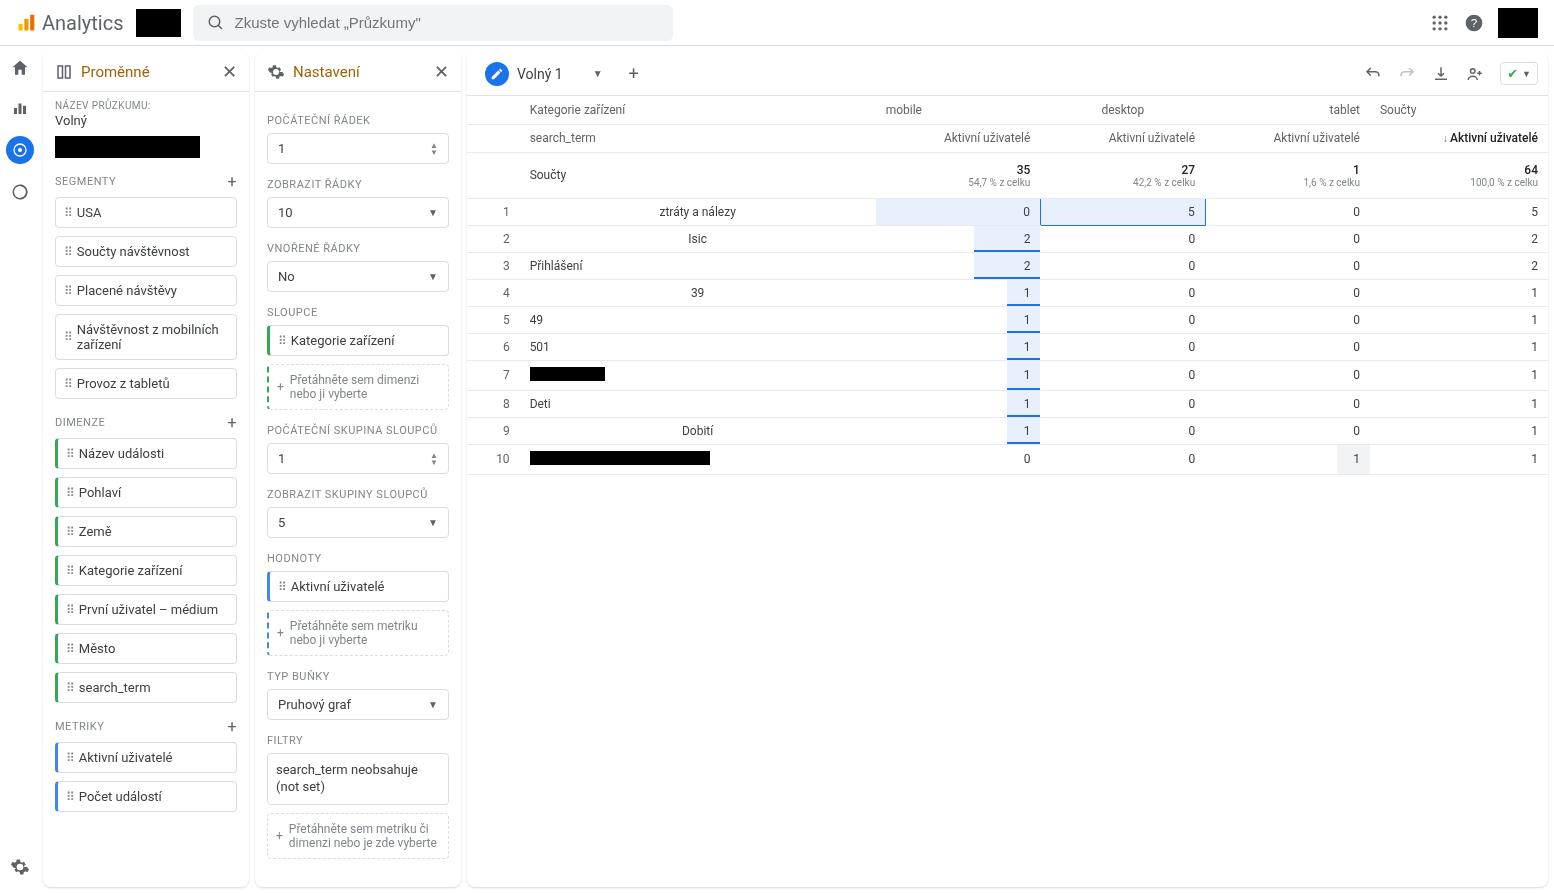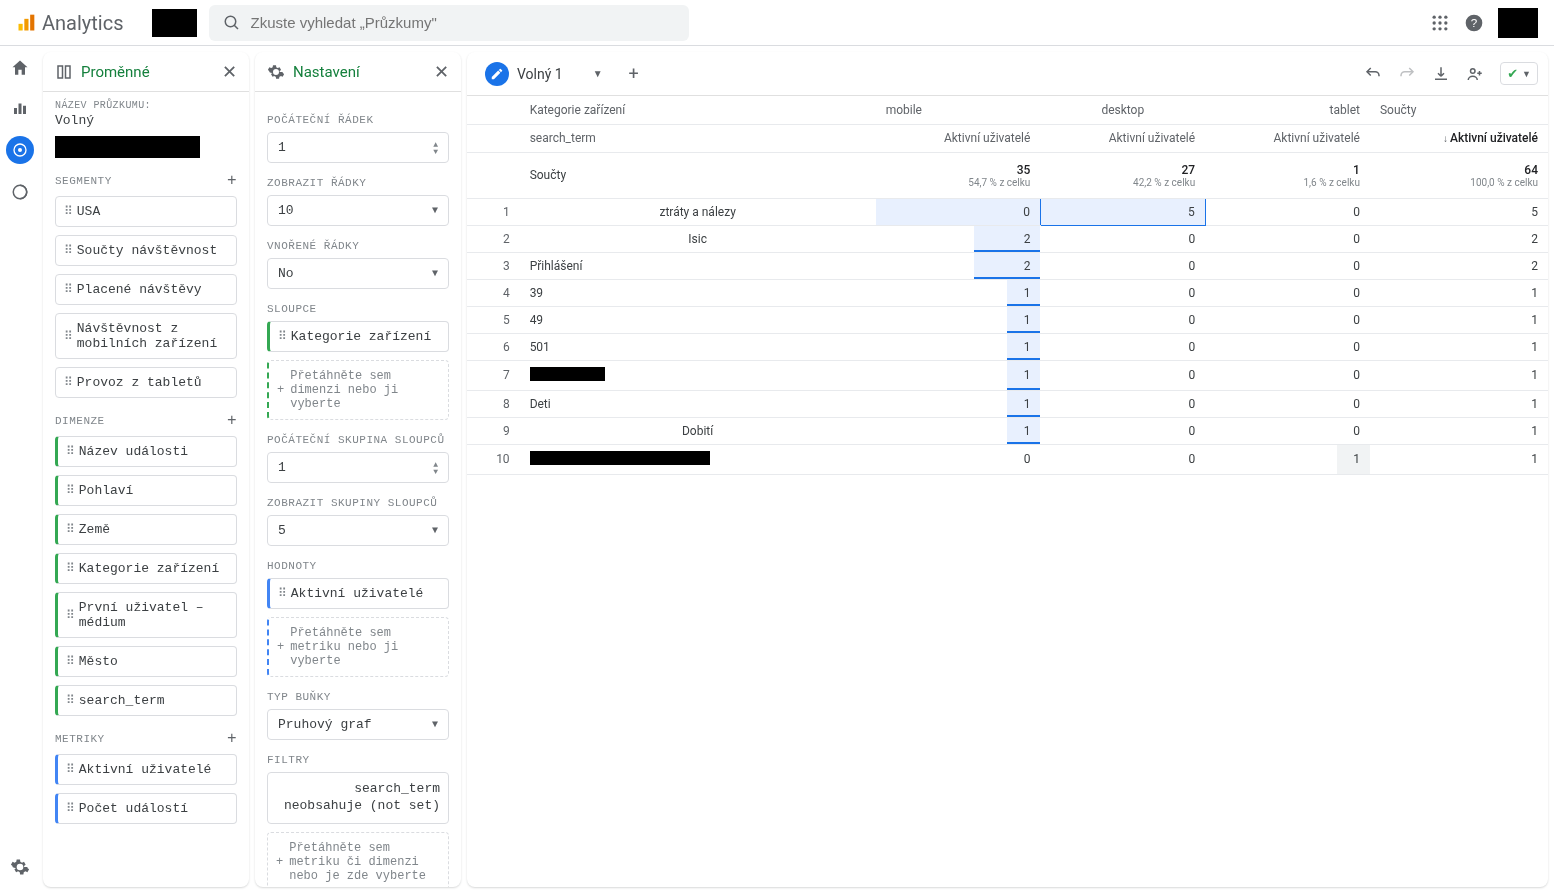--- a/index.html
+++ b/index.html
@@ -1,18 +1,18 @@
 <!DOCTYPE html>
 <html><head>
 <meta charset="utf-8">
 <style>
 * { box-sizing: border-box; margin: 0; padding: 0; }
 body { font-family: Roboto, Arial, sans-serif; font-size: 13px; color: #3c4043; background: #fff; overflow: hidden; }
 .header { height: 46px; border-bottom: 1px solid #dadce0; display: flex; align-items: center; padding: 0 16px; }
-.logo { display: flex; align-items: center; margin-right: 28px; }
+.logo { display: flex; align-items: center; margin-right: 12px; }
 .logo-icon { width: 20px; height: 20px; margin-right: 6px; }
 .logo-text { font-size: 20px; color: #5f6368; font-weight: 400; }
 .header-blk { width: 45px; height: 28px; background: #000; margin-right: 12px; }
 .search-bar { width: 480px; height: 36px; background: #f1f3f4; border-radius: 6px; display: flex; align-items: center; padding: 0 14px; }
 .search-icon { color: #5f6368; margin-right: 10px; }
 .search-input { border: none; background: transparent; outline: none; font-size: 15px; color: #5f6368; flex: 1; }
 .header-right { margin-left: auto; display: flex; align-items: center; gap: 14px; }
 .hdr-icon { color: #5f6368; cursor: pointer; font-size: 20px; }
 .hdr-blk2 { width: 40px; height: 30px; background: #000; }
 
@@ -20,23 +20,23 @@
 .left-rail { width: 40px; background: #fff; padding-top: 10px; display: flex; flex-direction: column; align-items: center; gap: 16px; position: relative; }
 .rail-icon { width: 24px; height: 24px; color: #5f6368; display: flex; align-items: center; justify-content: center; cursor: pointer; border-radius: 50%; }
 .rail-icon.active { background: #1a73e8; color: #fff; width: 28px; height: 28px; }
 .rail-bottom { position: absolute; bottom: 14px; }
 
 .panel { background: #fff; border-radius: 8px; box-shadow: 0 1px 2px rgba(60,64,67,.2); margin: 6px 3px; display: flex; flex-direction: column; overflow: hidden; }
 .panel-variables { width: 206px; }
 .panel-settings { width: 206px; }
 .panel-header { height: 40px; display: flex; align-items: center; padding: 0 12px; border-bottom: 1px solid #e0e0e0; }
 .panel-header .icon { margin-right: 8px; color: #5f6368; }
-.panel-header .title { font-size: 15px; color: #15803d; flex: 1; }
+.panel-header .title { font-size: 15px; color: #a16207; flex: 1; }
 .panel-header .close { color: #5f6368; cursor: pointer; font-size: 18px; }
-.panel-body { flex: 1; overflow-y: auto; padding: 8px 12px 18px; font-family: Liberation Mono, monospace; }
+.panel-body { flex: 1; overflow-y: auto; padding: 8px 12px 18px; }
 
 .section-label { font-size: 11px; color: #80868b; letter-spacing: 0.5px; margin: 14px 0 6px; text-transform: uppercase; display: flex; align-items: center; }
 .section-label .plus { margin-left: auto; color: #5f6368; cursor: pointer; font-size: 16px; }
 .name-label { font-size: 10px; color: #80868b; letter-spacing: 0.4px; }
 .name-value { font-size: 13px; color: #3c4043; margin-top: 2px; margin-bottom: 6px; }
 .blk-bar { width: 145px; height: 22px; background: #000; margin-top: 8px; }
 
 .chip { border: 1px solid #dadce0; border-radius: 4px; padding: 7px 8px; margin-bottom: 8px; font-size: 13px; color: #3c4043; display: flex; align-items: center; background: #fff; cursor: grab; }
 .chip .grip { color: #80868b; margin-right: 6px; font-size: 12px; letter-spacing: -2px; }
 .chip.green { border-left: 3px solid #34a853; }
@@ -45,21 +45,21 @@
 .dropzone { border: 1px dashed #dadce0; border-radius: 4px; padding: 8px; font-size: 12px; color: #80868b; display: flex; align-items: center; margin-bottom: 10px; }
 .dropzone .plus-ico { margin-right: 6px; color: #80868b; }
 .dropzone.green { border-left: 2px dashed #34a853; }
 .dropzone.blue { border-left: 2px dashed #4285f4; }
 
 .select-box { border: 1px solid #dadce0; border-radius: 4px; padding: 7px 10px; font-size: 13px; color: #3c4043; display: flex; align-items: center; cursor: pointer; margin-bottom: 4px; }
 .select-box .arrow { margin-left: auto; color: #5f6368; font-size: 10px; }
 .number-box { border: 1px solid #dadce0; border-radius: 4px; padding: 7px 10px; font-size: 13px; display: flex; align-items: center; }
 .number-box .spinners { margin-left: auto; color: #80868b; font-size: 8px; line-height: 7px; cursor: pointer; }
 
-.filter-chip { border: 1px solid #dadce0; border-radius: 4px; padding: 8px; font-size: 13px; color: #3c4043; line-height: 1.3; margin-bottom: 8px; text-align: right; }
+.filter-chip { border: 1px solid #dadce0; border-radius: 4px; padding: 8px; font-size: 13px; color: #3c4043; line-height: 1.3; margin-bottom: 8px; }
 
 .main { flex: 1; background: #fff; border-radius: 8px; box-shadow: 0 1px 2px rgba(60,64,67,.2); margin: 6px 6px 6px 3px; display: flex; flex-direction: column; overflow: hidden; }
 .main-tabs { height: 44px; display: flex; align-items: center; padding: 0 10px; border-bottom: 1px solid #e0e0e0; }
 .tab-pill { display: flex; align-items: center; padding: 4px 8px; border-radius: 4px; cursor: pointer; }
 .tab-icon { width: 24px; height: 24px; border-radius: 50%; background: #1a73e8; color: #fff; display: flex; align-items: center; justify-content: center; margin-right: 8px; }
 .tab-text { font-size: 14px; color: #3c4043; margin-right: 30px; }
 .tab-drop { color: #5f6368; font-size: 10px; }
 .tab-add { margin-left: 10px; padding: 4px 8px; color: #5f6368; cursor: pointer; font-size: 18px; }
 .tab-tools { margin-left: auto; display: flex; align-items: center; gap: 16px; color: #5f6368; }
 .tab-tools .tool { cursor: pointer; }
@@ -432,21 +432,21 @@
             <tr>
               <td class="col-idx">3</td>
               <td class="col-term" style="text-align:left">Přihlášení</td>
               <td class="col-num cell-bar"><span class="bar-bg bar-blue" style="width:40%"></span><span class="cell-val">2</span></td>
               <td class="col-num cell-bar"><span class="bar-bg bar-blue" style="width:0%"></span><span class="cell-val">0</span></td>
               <td class="col-num cell-bar"><span class="bar-bg bar-grey" style="width:0%"></span><span class="cell-val">0</span></td>
               <td class="col-num">2</td>
             </tr>
             <tr>
               <td class="col-idx">4</td>
-              <td class="col-term" style="text-align:left">39</td>
+              <td class="col-term" style="text-align:center">39</td>
               <td class="col-num cell-bar"><span class="bar-bg bar-blue" style="width:20%"></span><span class="cell-val">1</span></td>
               <td class="col-num cell-bar"><span class="bar-bg bar-blue" style="width:0%"></span><span class="cell-val">0</span></td>
               <td class="col-num cell-bar"><span class="bar-bg bar-grey" style="width:0%"></span><span class="cell-val">0</span></td>
               <td class="col-num">1</td>
             </tr>
             <tr>
               <td class="col-idx">5</td>
               <td class="col-term" style="text-align:left">49</td>
               <td class="col-num cell-bar"><span class="bar-bg bar-blue" style="width:20%"></span><span class="cell-val">1</span></td>
               <td class="col-num cell-bar"><span class="bar-bg bar-blue" style="width:0%"></span><span class="cell-val">0</span></td>

